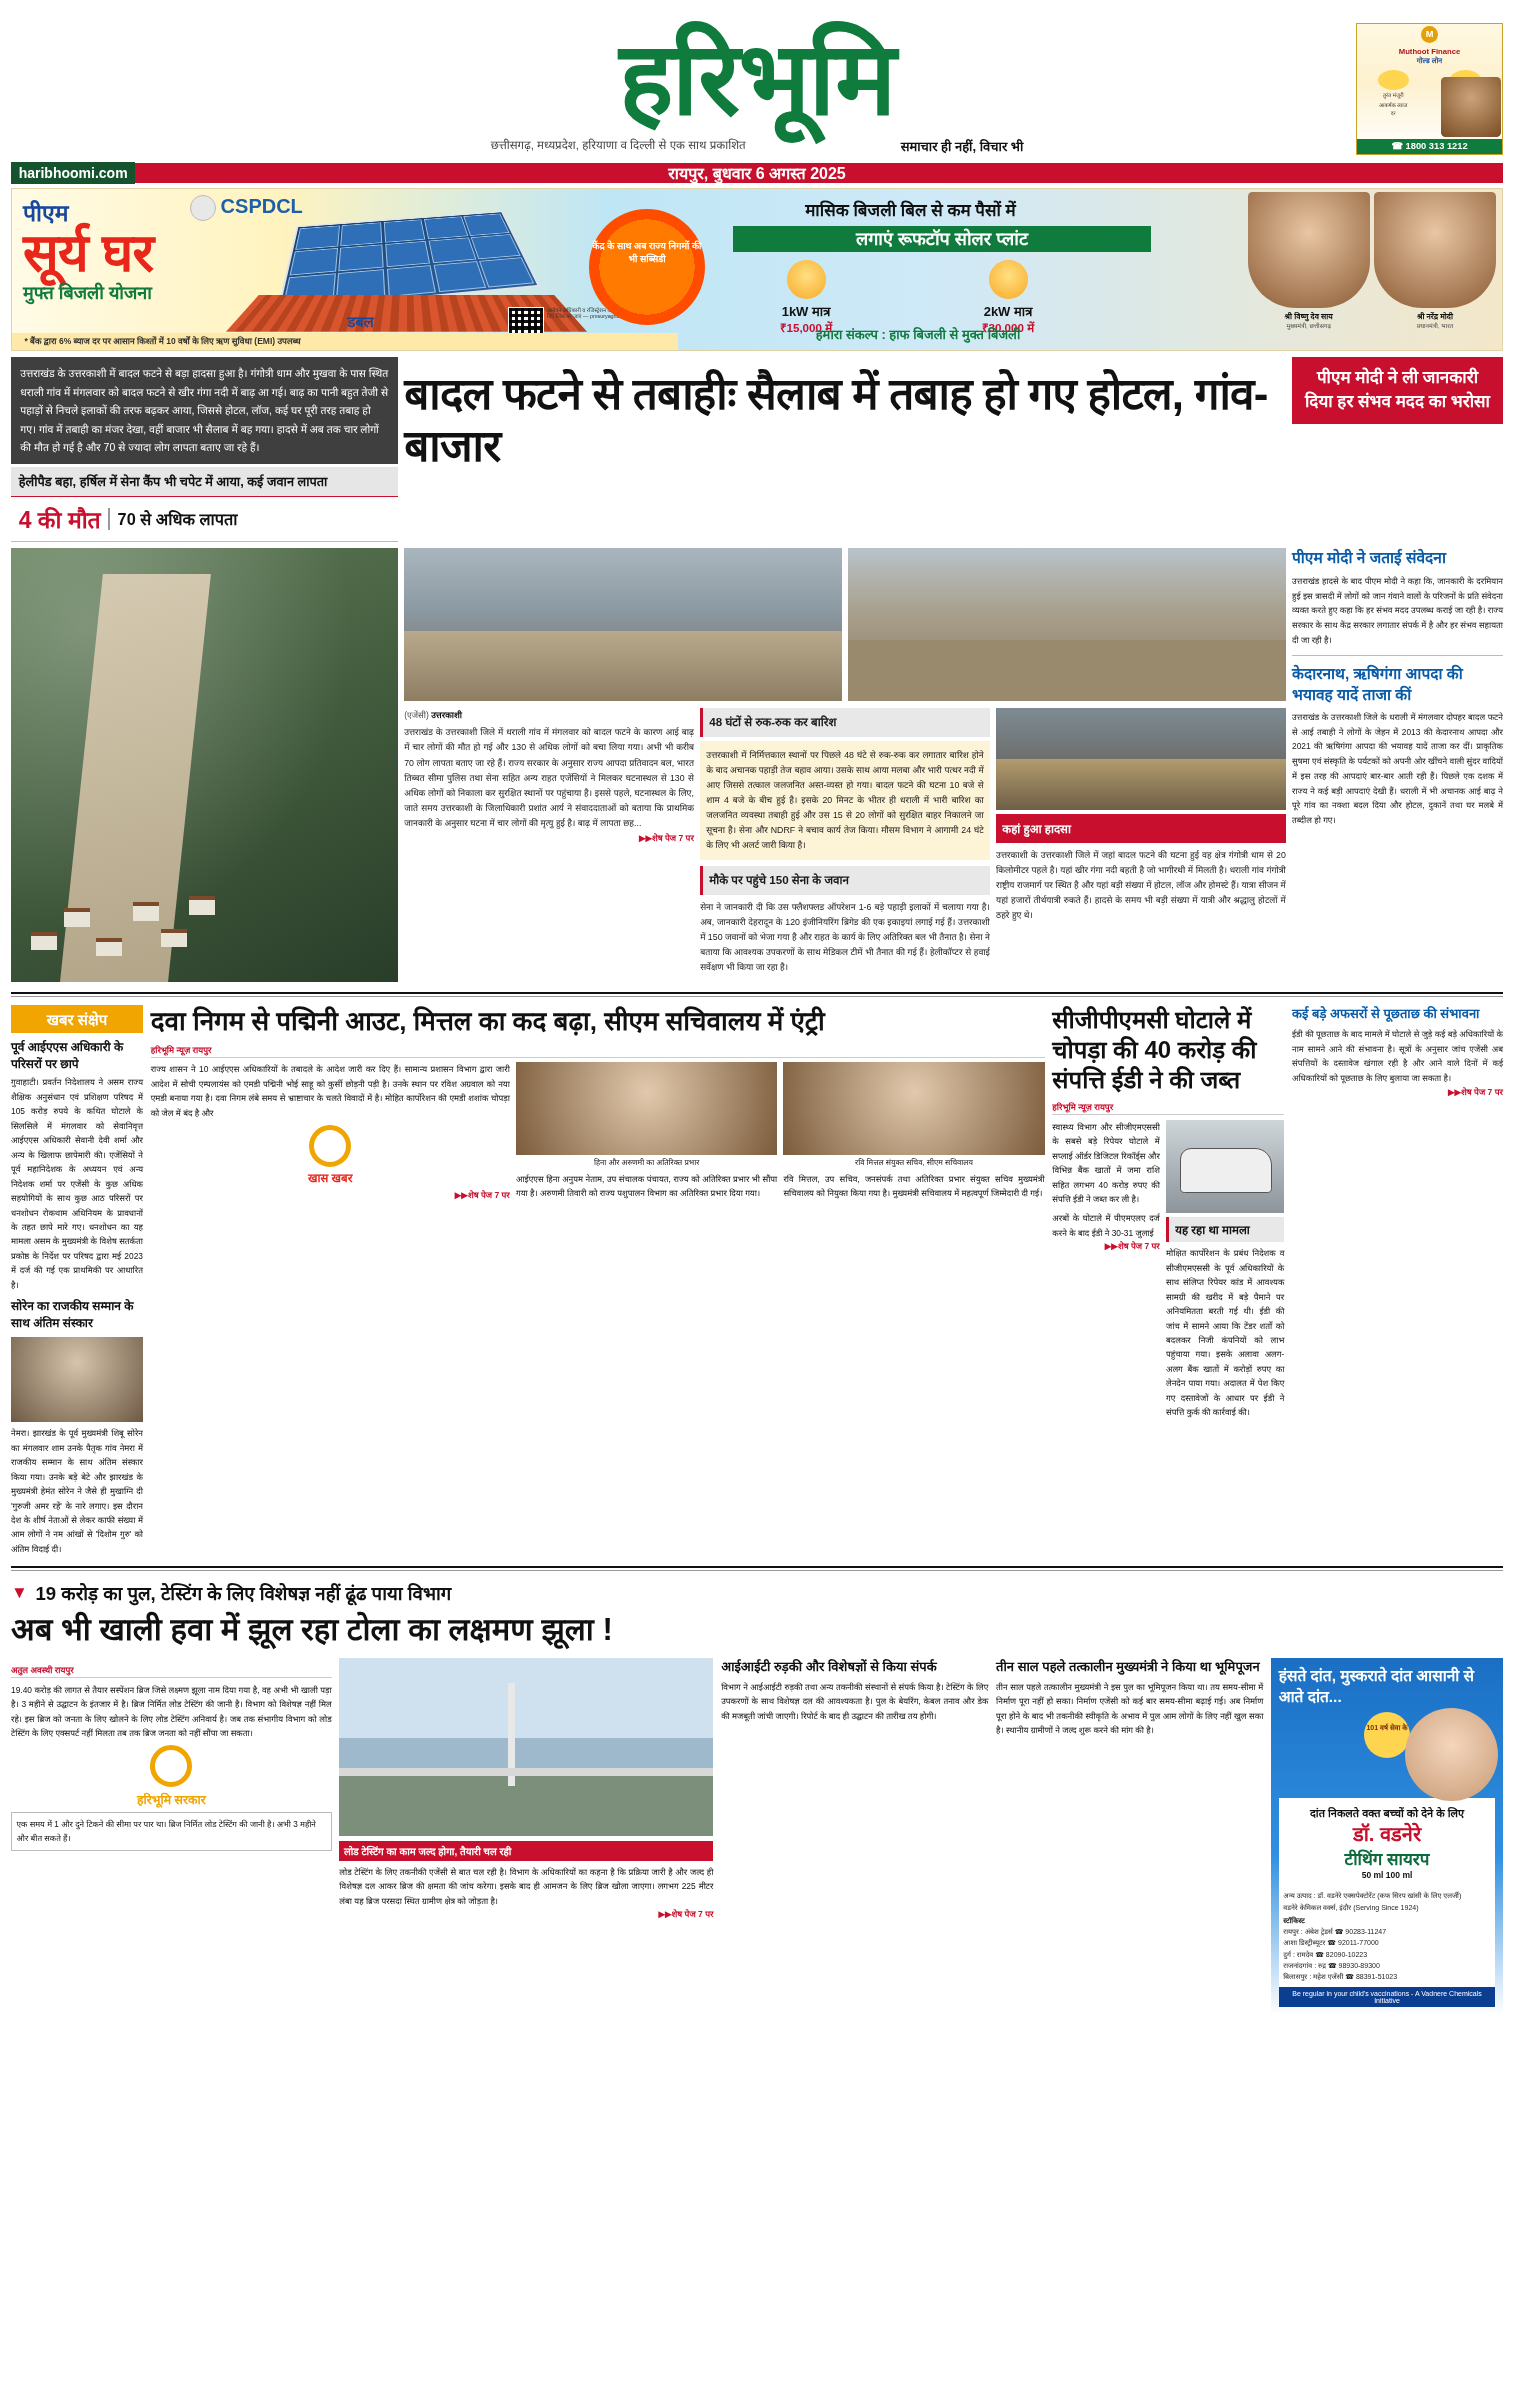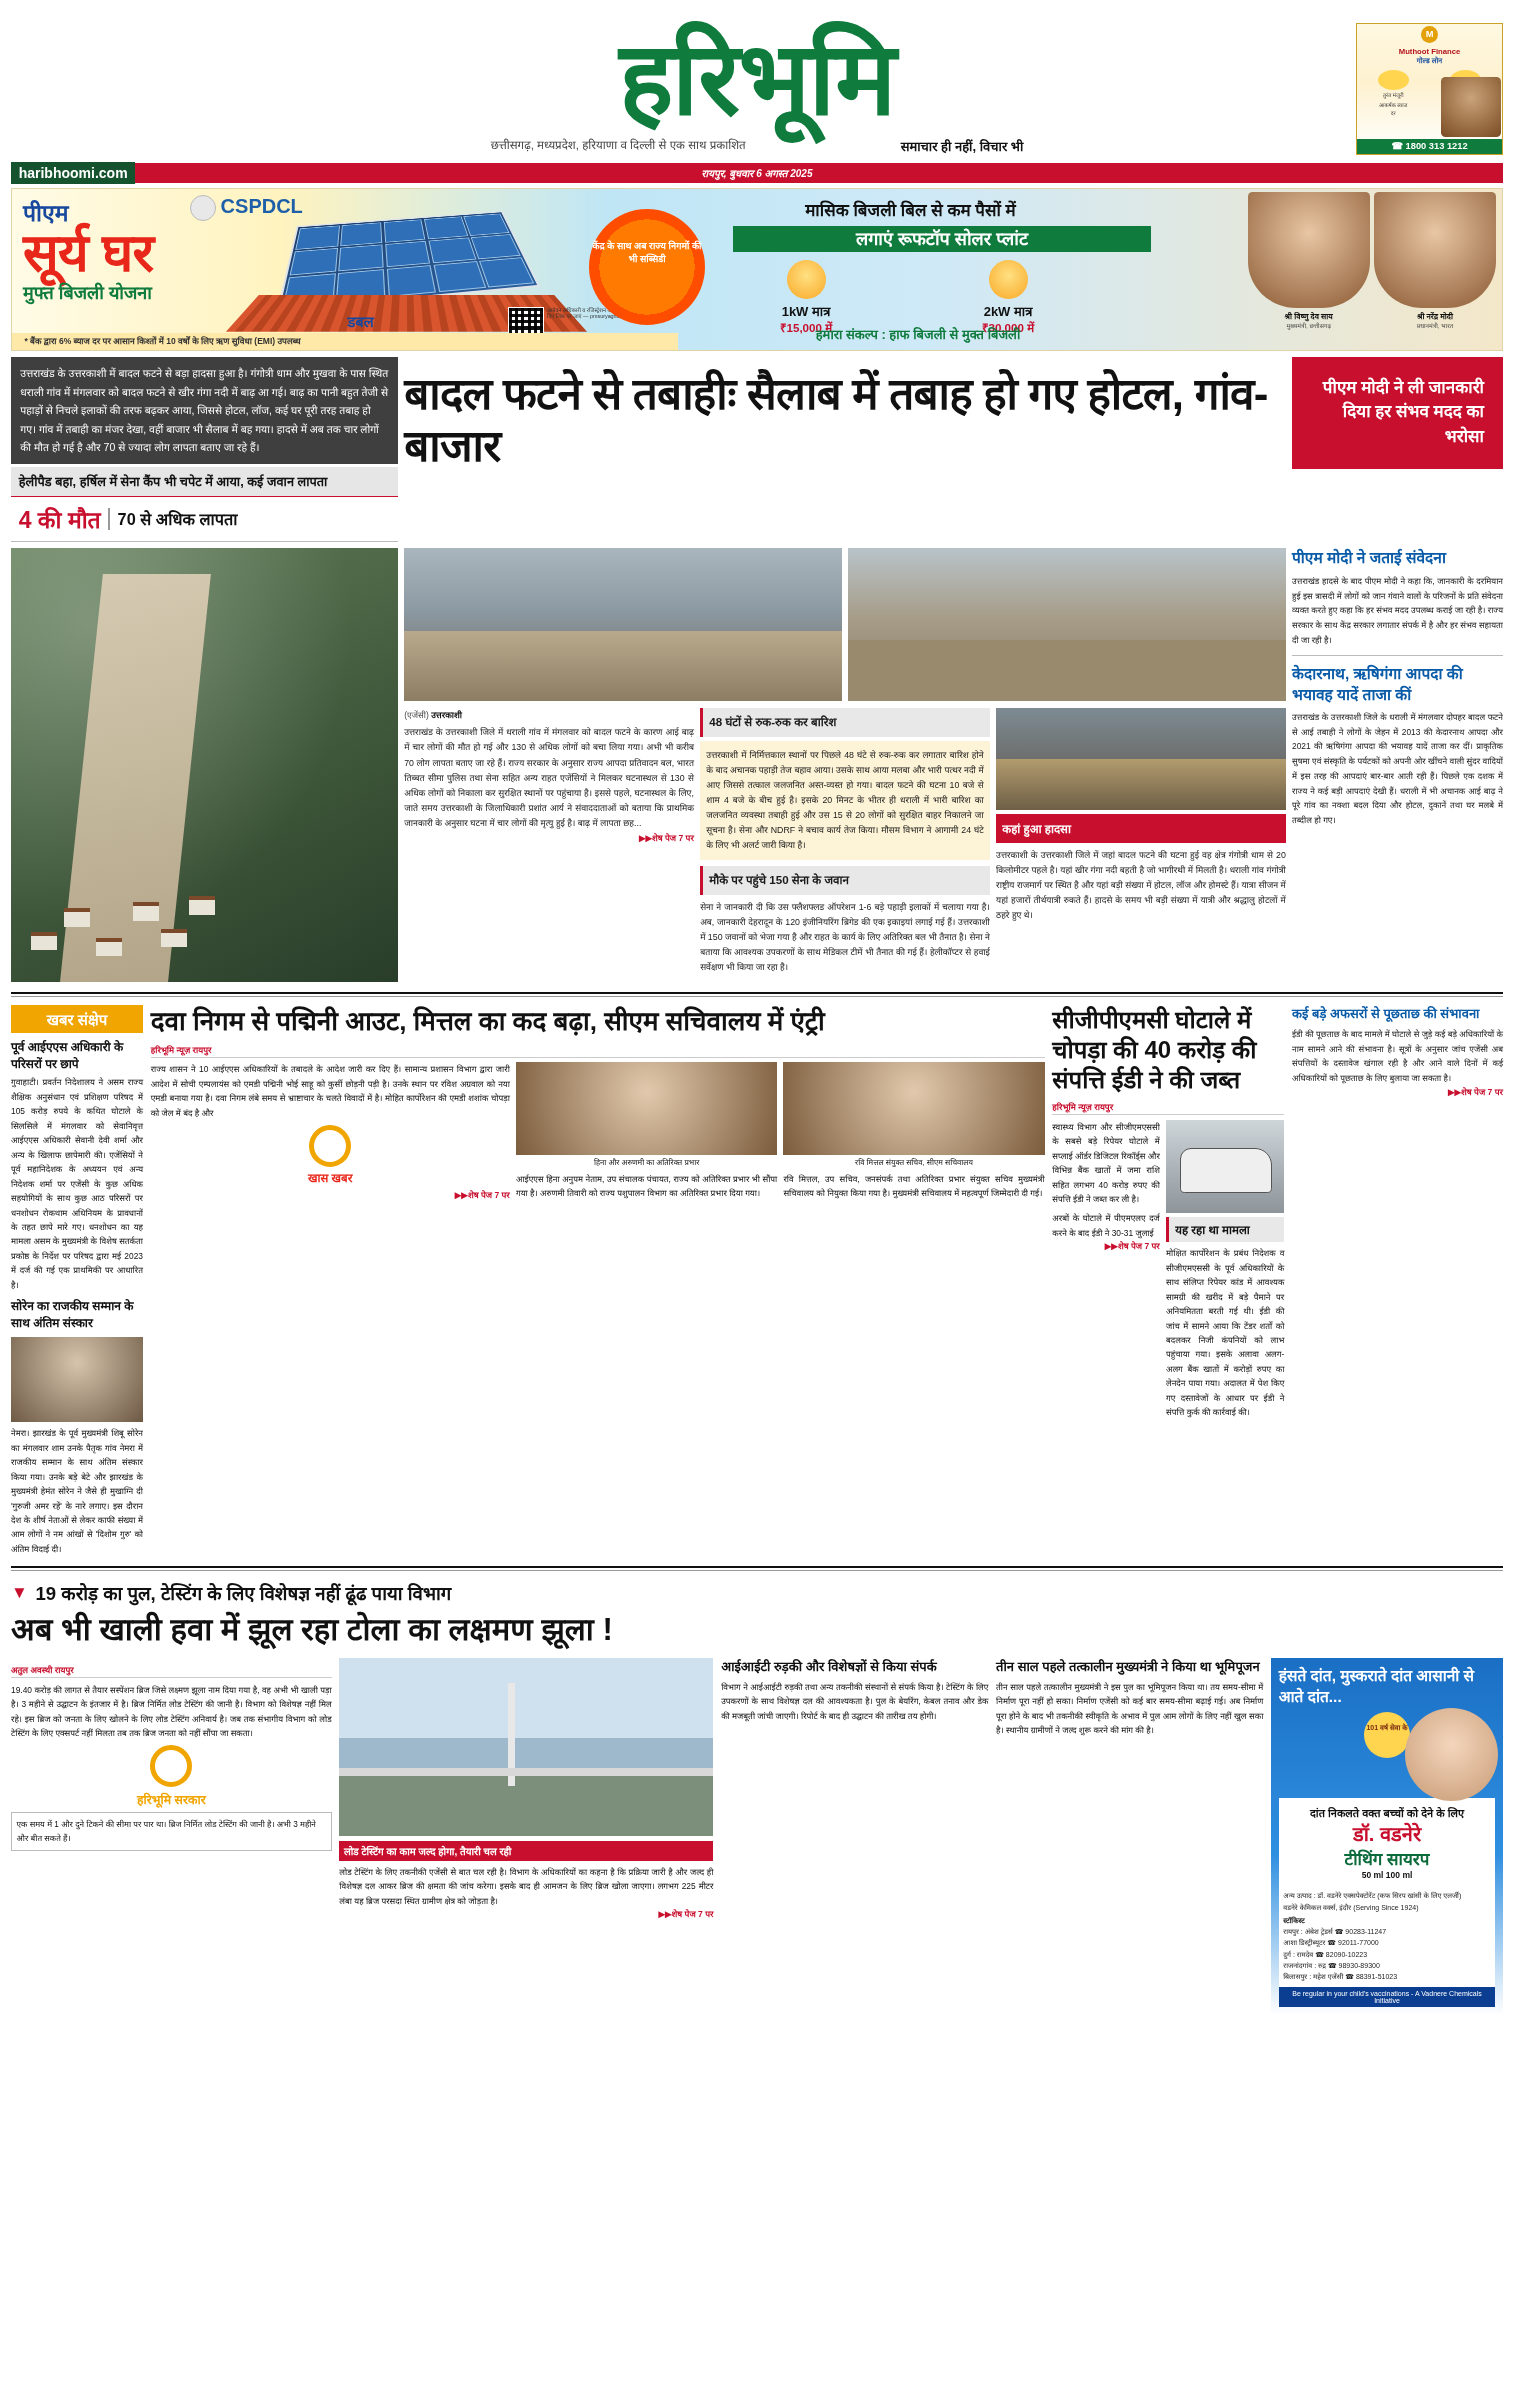--- a/index.html
+++ b/index.html
@@ -56,21 +56,21 @@
     font-size:9.3px;font-weight:bold;text-align:center;line-height:15.5px;
   }
 
   
   .redbar {
     margin-top:7.7px; height:20px; background:#c8102e; color:#fff;
     display:flex; align-items:center; position:relative; font-size:11px;
   }
   .redbar .site { background:#14532d; padding:3.1px 7.7px; font-weight:bold; font-size:14px; }
   .redbar .date {
-    position:absolute; left:0; right:0; text-align:center; font-size:10px; font-weight:bold;font-style:italic;
+    position:absolute; left:0; right:0; text-align:center; font-size:16px; font-weight:bold;
   }
 
   
   .solar-ad {
     margin-top:4.6px; height:163px; position:relative; overflow:hidden;
     background:linear-gradient(90deg,#fffbe6 0%, #fff3bf 18%, #bfe6f5 40%, #cfe9f7 62%, #f4e7c9 100%);
     border:0.8px solid #e0d3a8;
   }
   .solar-left { position:absolute; left:11px; top:7.7px; width:232px; }
   .pm-line { font-size:23px; font-weight:bold; color:#17489e; }
@@ -157,22 +157,22 @@
   .strip-mid { flex:1; }
   .kicker {
     border:0.8px solid #888; padding:6.2px 9.3px; font-size:14.7px; font-weight:bold;
     text-align:center; line-height:1.5;
   }
   .headline {
     font-size:44px; font-weight:bold; line-height:1.18; margin-top:11px; letter-spacing:-0.8px;
   }
   .strip-right { width:211px; }
   .pm-red {
-    background:#c8102e; color:#fff; font-size:17px; font-weight:bold; padding:19px;
-    line-height:1.45; text-align:right;
+    background:#c8102e; color:#fff; font-size:17px; font-weight:bold; padding:9px;
+    line-height:1.45; text-align:center;
   }
 
   
   .photo-row { display:flex; gap:6.2px; margin-top:6.2px; }
   .main-photo {
     width:387px; height:434px; position:relative; overflow:hidden;
     background:linear-gradient(180deg,#9fb59b 0%, #6e8a63 35%, #4f6a48 70%, #3d5740 100%);
   }
   .main-photo .hill { position:absolute; inset:0;
     background:

